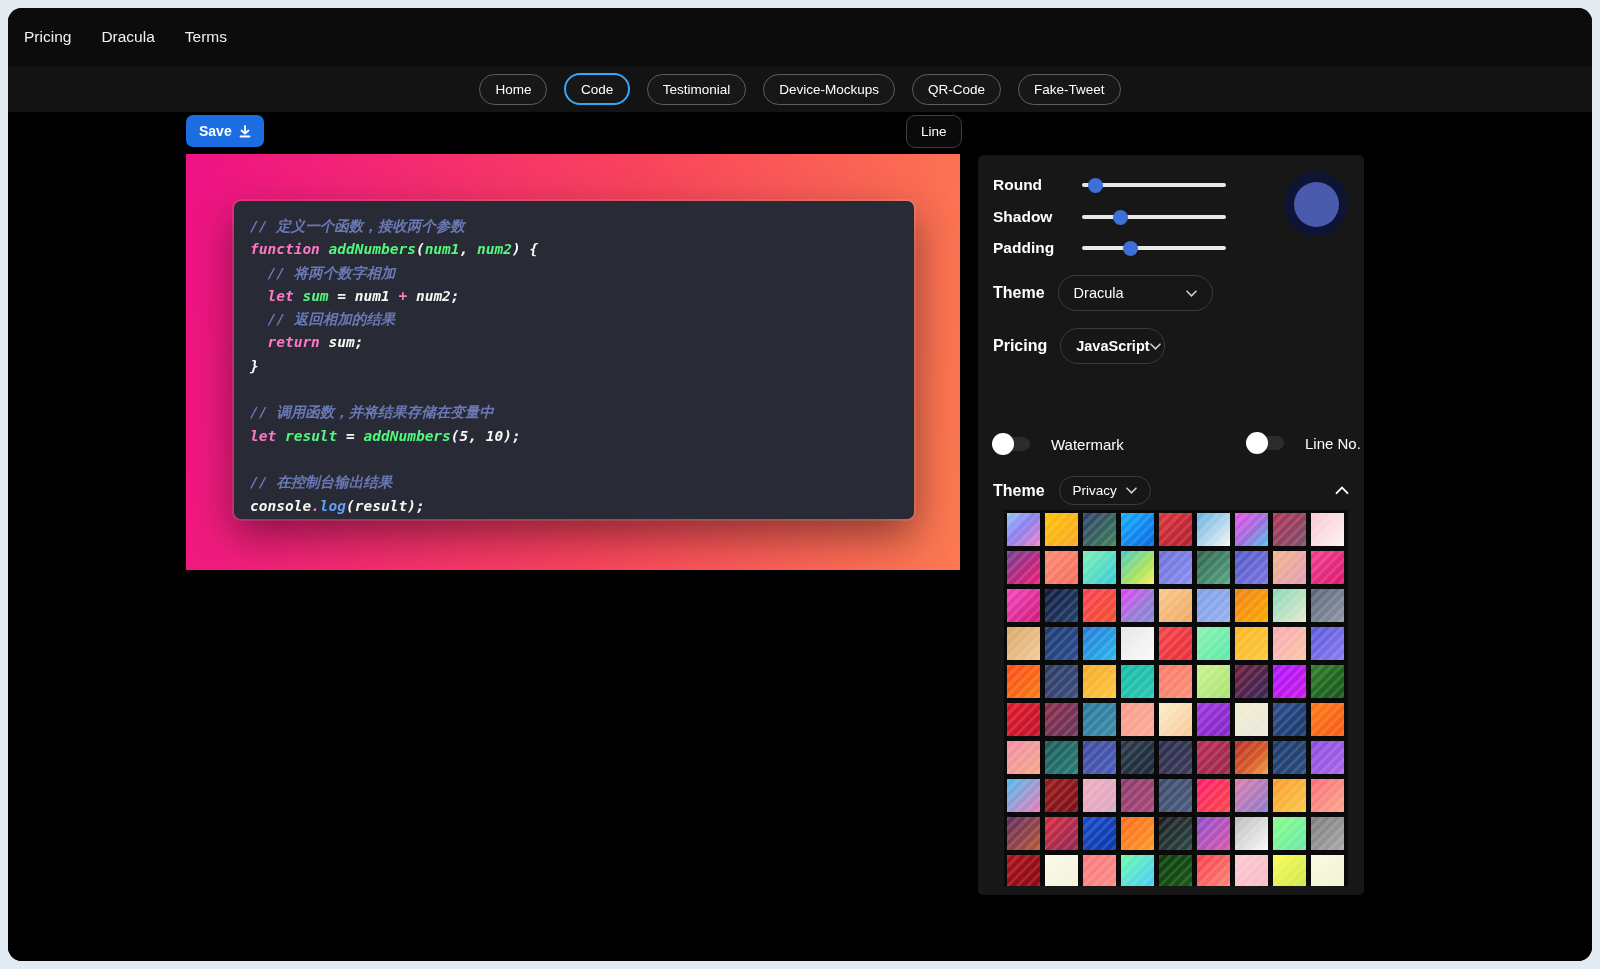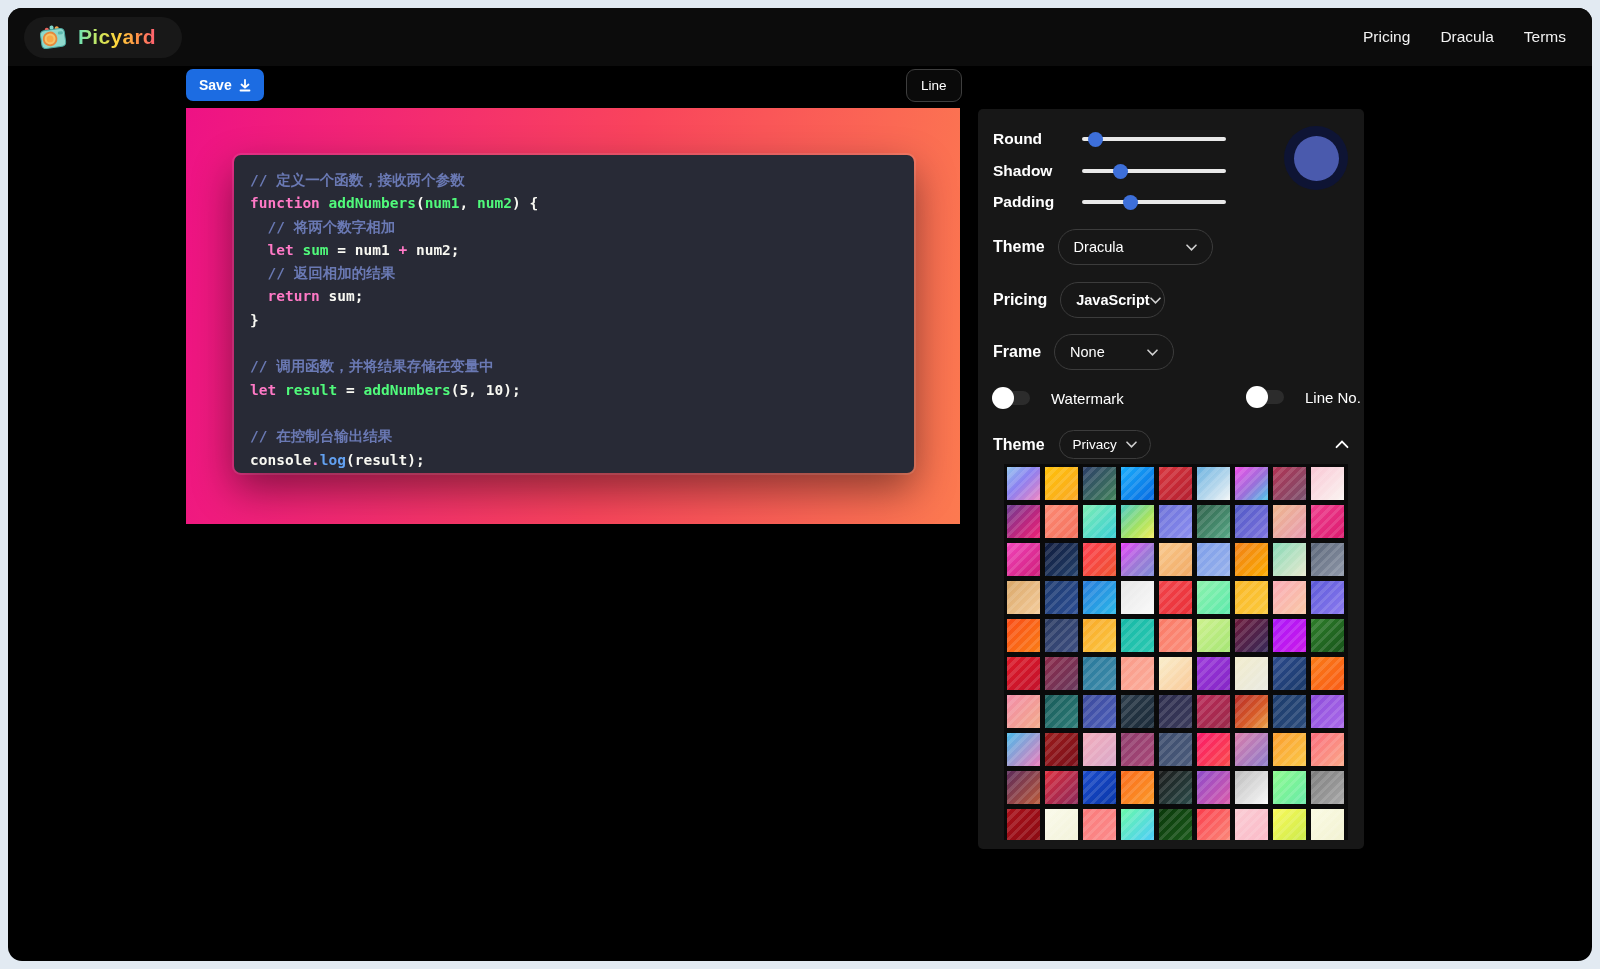--- a/index.html
+++ b/index.html
@@ -80,60 +80,52 @@
   .swatch { width:33px; height:33px; cursor:pointer; position:relative; }
   .swatch::after { content:""; position:absolute; inset:0;
     background:repeating-linear-gradient(135deg, rgba(255,255,255,.12) 0 3px, rgba(255,255,255,0) 3px 7px); }
 </style>
 </head>
 <body>
 
 <div class="page">
 
   <header class="topbar">
-    <div class="brand">
-      <span style="display:flex;">
-        <svg width="30" height="27" viewBox="0 0 30 27">
-          <g transform="rotate(-8 15 14)">
-            <circle cx="10" cy="5" r="2.1" fill="#e8615a"></circle>
-            <circle cx="15" cy="3.6" r="2.1" fill="#7fd8cc"></circle>
-            <circle cx="20" cy="5" r="2.1" fill="#f2a24a"></circle>
-            <rect x="3" y="5.5" width="24" height="18" rx="4" fill="#8fd8cc" stroke="#4aa8a0" stroke-width="1"></rect>
-            <circle cx="12" cy="14.5" r="6.4" fill="#f6c46a" stroke="#e8883a" stroke-width="1.8"></circle>
-            <circle cx="12" cy="14.5" r="3.4" fill="#f9a948"></circle>
-            <rect x="20.5" y="8.5" width="5" height="3" rx="1.2" fill="#5cb8ae"></rect>
-          </g>
-        </svg>
-      </span>
-      <span class="brand-text">Picyard</span>
-    </div>
     <nav class="toplinks">
         <a>Pricing</a>
         <a>Dracula</a>
         <a>Terms</a>
       </nav>
   </header>
 
+  <nav class="tabsbar">
+      <button class="tab">Home</button>
+      <button class="tab active">Code</button>
+      <button class="tab">Testimonial</button>
+      <button class="tab">Device-Mockups</button>
+      <button class="tab">QR-Code</button>
+      <button class="tab">Fake-Tweet</button>
+    </nav>
 
   <main>
 
     <button class="btn-save">
       <span>Save</span>
       <span style="display:flex;">
         <svg width="12" height="13" viewBox="0 0 12 13" fill="none" stroke="#fff" stroke-width="1.8" stroke-linecap="round">
           <path d="M6 1 v7"></path>
             <path d="M2.5 5.5 L6 8.6 L9.5 5.5"></path>
             <path d="M1.5 11.5 h9"></path>
         </svg>
       </span>
     </button>
 
     <button class="btn-reset">Line</button>
 
-    <section class="canvas" style="background: linear-gradient(98deg, rgb(238, 18, 133) 0%, rgb(249, 68, 92) 55%, rgb(252, 122, 80) 100%);">
+    <section class="canvas" style="background: linear-gradient(98deg, rgb(238, 18, 133) 0%, rgb(249, 68, 92) 55%, rgb(252, 122, 80) 100%); font-style: italic;">
       <div class="codecard">
         <div class="code"><div><span class="tok-cm">// 定义一个函数，接收两个参数</span></div><div><span class="tok-kw">function</span><span class="tok-pl"> </span><span class="tok-fn">addNumbers</span><span class="tok-pl">(</span><span class="tok-fn">num1</span><span class="tok-pl">, </span><span class="tok-fn">num2</span><span class="tok-pl">) {</span></div><div><span class="tok-cm">  // 将两个数字相加</span></div><div><span class="tok-pl">  </span><span class="tok-kw">let</span><span class="tok-pl"> </span><span class="tok-fn">sum</span><span class="tok-pl"> = num1 </span><span class="tok-kw">+</span><span class="tok-pl"> num2;</span></div><div><span class="tok-cm">  // 返回相加的结果</span></div><div><span class="tok-pl">  </span><span class="tok-kw">return</span><span class="tok-pl"> sum;</span></div><div><span class="tok-pl">}</span></div><div>&nbsp;</div><div><span class="tok-cm">// 调用函数，并将结果存储在变量中</span></div><div><span class="tok-kw">let</span><span class="tok-pl"> </span><span class="tok-fn">result</span><span class="tok-pl"> = </span><span class="tok-fn">addNumbers</span><span class="tok-pl">(5, 10);</span></div><div>&nbsp;</div><div><span class="tok-cm">// 在控制台输出结果</span></div><div><span class="tok-pl">console</span><span class="tok-kw">.</span><span class="tok-bl">log</span><span class="tok-pl">(result);</span></div></div>
       </div>
     </section>
 
     <aside class="panel">
 
       <div class="slider-row" style="top:21px; width:250px;">
         <span class="p-label">Round</span>
         <input type="range" min="0" max="100" value="5" style="">
@@ -164,29 +156,20 @@
       <div class="select-row" style="top:173px;">
         <span class="p-label" style="font-size:16px;">Pricing</span>
         <div class="select-pill w-lang">
           <span>JavaScript</span>
           <svg class="chev" viewBox="0 0 11 7" fill="none" stroke="#cfcfcf" stroke-width="1.6" stroke-linecap="round">
               <path d="M1 1.2 L5.5 5.8 L10 1.2"></path>
             </svg>
         </div>
       </div>
 
-      <div class="select-row" style="top:225px;">
-        <span class="p-label" style="font-size:16px;">Frame</span>
-        <div class="select-pill w-frame">
-          <span>None</span>
-          <svg class="chev" viewBox="0 0 11 7" fill="none" stroke="#cfcfcf" stroke-width="1.6" stroke-linecap="round">
-              <path d="M1 1.2 L5.5 5.8 L10 1.2"></path>
-            </svg>
-        </div>
-      </div>
 
       <div class="toggle-row" style="left:14px; top:278px;">
         <div class="toggle">
             <div class="track"></div>
             <div class="knob"></div>
           </div>
         <span class="toggle-label">Watermark</span>
       </div>
       <div class="toggle-row" style="left:268px; top:277px;">
         <div class="toggle">

